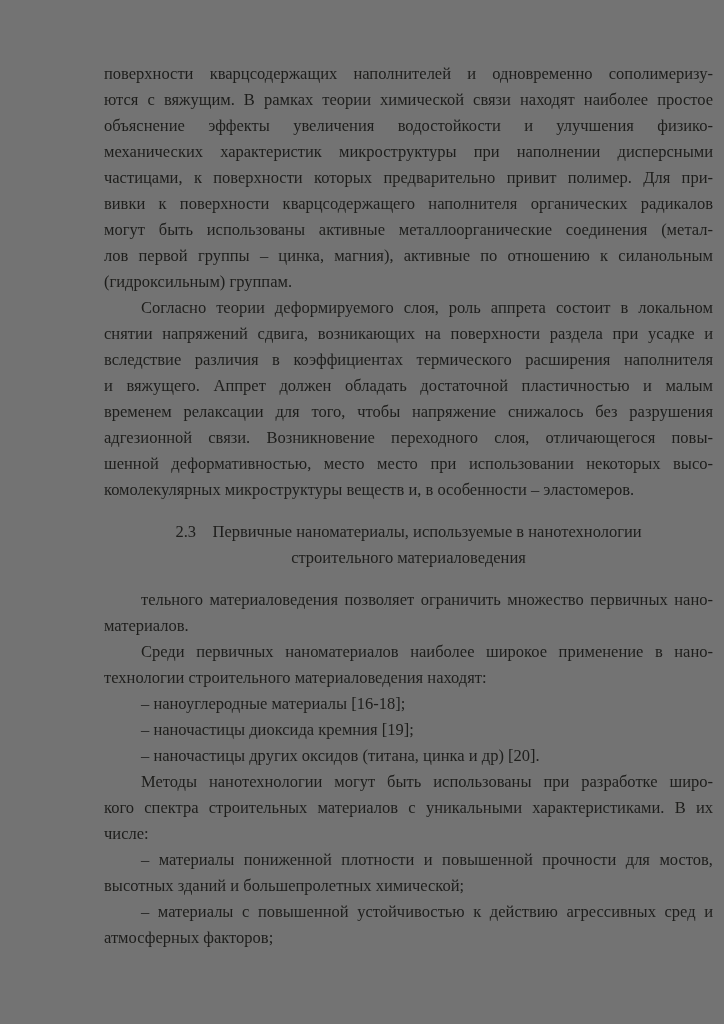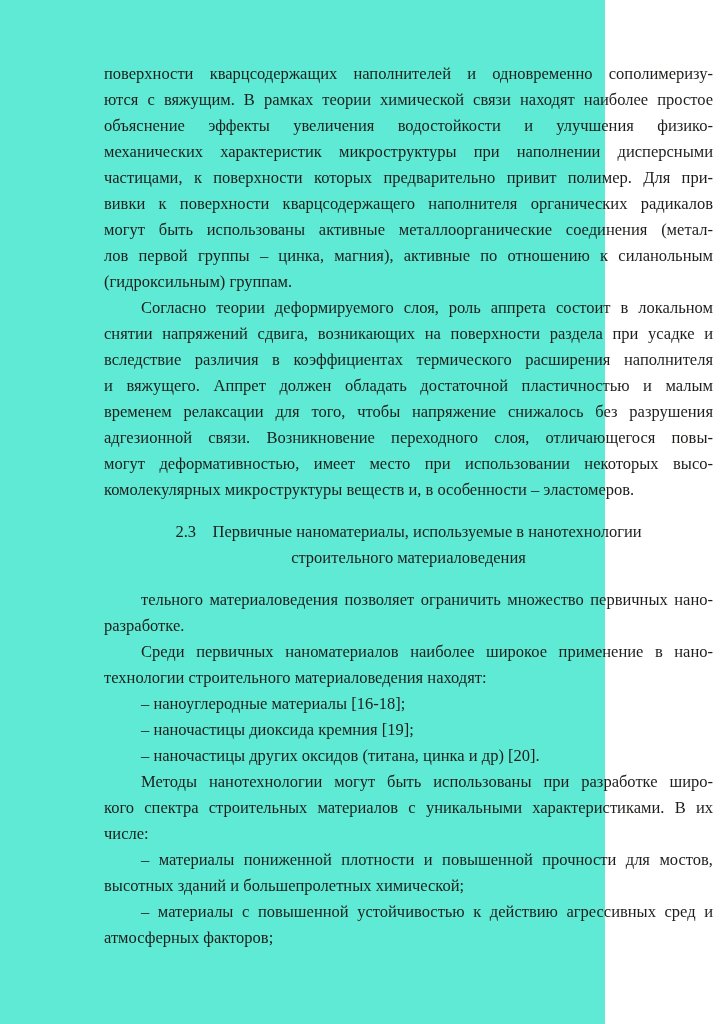--- a/index.html
+++ b/index.html
@@ -8,23 +8,23 @@
   }
   body {
     width: 724px;
     height: 1024px;
     overflow: hidden;
     font-family: "Liberation Serif", "DejaVu Serif", serif;
   }
   .page {
     position: absolute;
     left: 0; top: 0;
-    width: 605px;
+    width: 724px;
     height: 1024px;
-    background: #5eead4;
+    background: #737373;
     color: #1d1d1b;
   }
   .textcol {
     position: absolute;
     left: 104px;
     top: 61px;
     width: 609px;
     font-size: 16.5px;
     line-height: 26px;
   }
@@ -62,32 +62,32 @@
         <div class="ln">(гидроксильным) группам.</div>
       </div>
 
     <div class="para">
         <div class="ln">Согласно теории деформируемого слоя, роль аппрета состоит в локальном</div>
         <div class="ln">снятии напряжений сдвига, возникающих на поверхности раздела при усадке и</div>
         <div class="ln">вследствие различия в коэффициентах термического расширения наполнителя</div>
         <div class="ln">и вяжущего. Аппрет должен обладать достаточной пластичностью и малым</div>
         <div class="ln">временем релаксации для того, чтобы напряжение снижалось без разрушения</div>
         <div class="ln">адгезионной связи. Возникновение переходного слоя, отличающегося повы-</div>
-        <div class="ln">могут деформативностью, имеет место при использовании некоторых высо-</div>
+        <div class="ln">шенной деформативностью, место место при использовании некоторых высо-</div>
         <div class="ln">комолекулярных микроструктуры веществ и, в особенности – эластомеров.</div>
       </div>
 
     <div class="heading">
         <div class="ln">2.3&nbsp;&nbsp;&nbsp;&nbsp;Первичные наноматериалы, используемые в нанотехнологии</div>
         <div class="ln">строительного материаловедения</div>
       </div>
 
     <div class="para">
         <div class="ln">тельного материаловедения позволяет ограничить множество первичных нано-</div>
-        <div class="ln">разработке.</div>
+        <div class="ln">материалов.</div>
       </div>
 
     <div class="para">
         <div class="ln">Среди первичных наноматериалов наиболее широкое применение в нано-</div>
         <div class="ln">технологии строительного материаловедения находят:</div>
       </div>
 
     <div>
       <div class="para">
           <div class="ln">– наноуглеродные материалы [16-18];</div>

